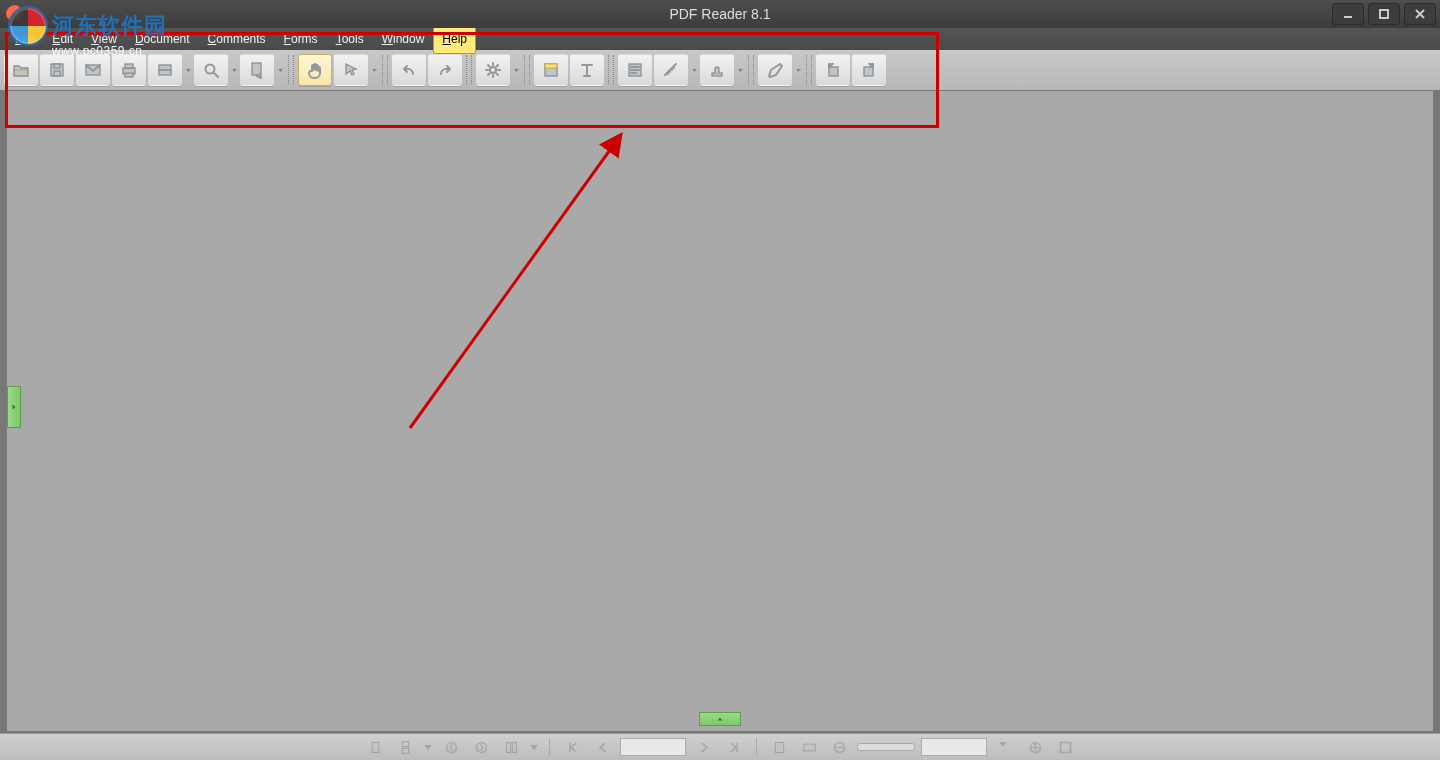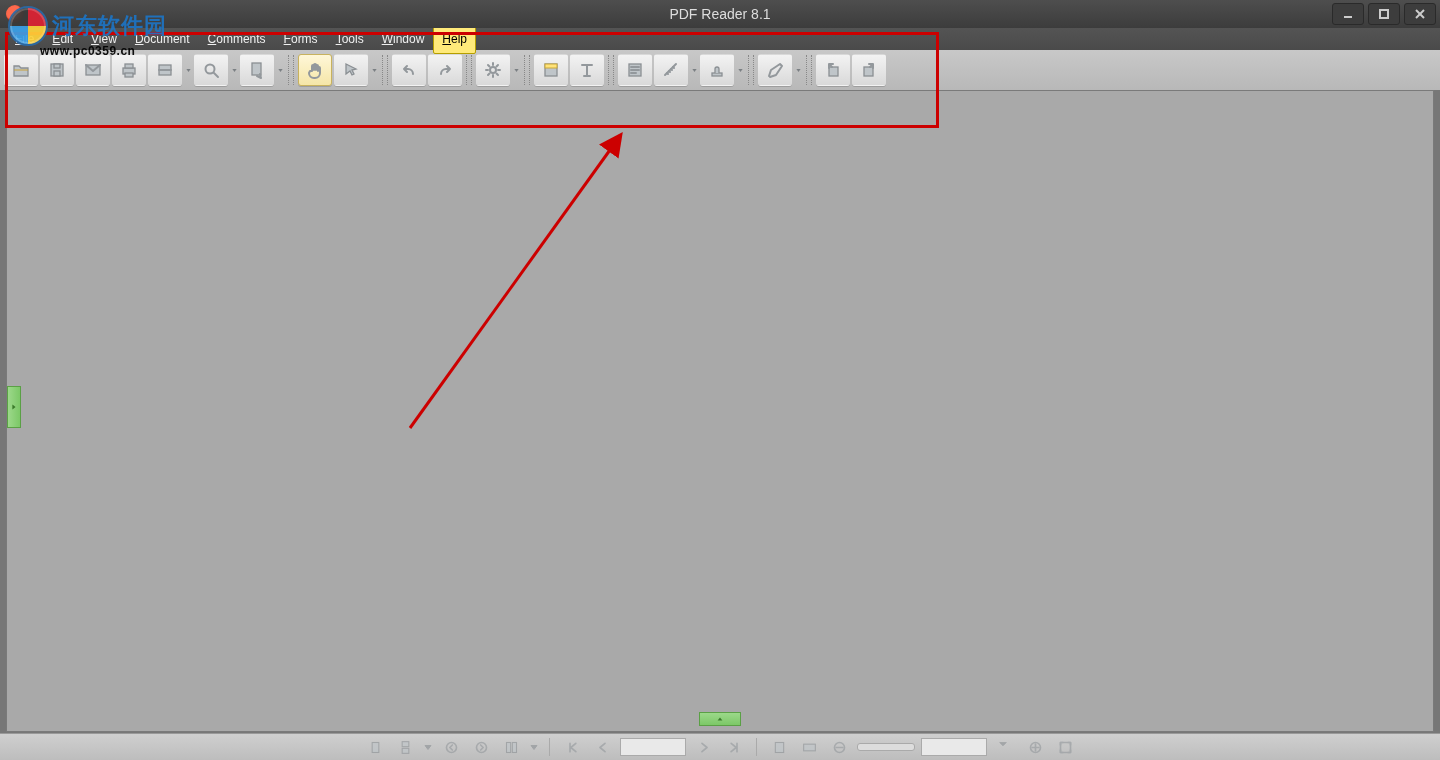--- a/index.html
+++ b/index.html
@@ -36,21 +36,21 @@
   .statusbar{position:absolute;left:0;right:0;bottom:0;height:26px;background:linear-gradient(to bottom,#cfcfcf,#bdbdbd);display:flex;align-items:center;justify-content:center;gap:6px;border-top:1px solid #999;}
   .sbtn{width:24px;height:20px;display:flex;align-items:center;justify-content:center;opacity:.6;}
   .sbtn svg{width:15px;height:15px;stroke:#8a8f93;fill:#a4a9ac;}
   .sfield{width:64px;height:16px;background:#e9e9e9;border:1px solid #aaa;}
   .sslider{width:56px;height:6px;background:#ddd;border:1px solid #aaa;border-radius:3px;position:relative;top:0;}
   .ssep{width:1px;height:18px;background:#aaa;margin:0 4px;}
   
   .watermark{position:absolute;left:8px;top:6px;z-index:20;pointer-events:none;opacity:.92;}
   .watermark .logo{width:36px;height:36px;border-radius:50%;background:conic-gradient(#d23 0 90deg,#ffd23a 90deg 180deg,#3aa0e8 180deg 270deg,#3a3a3a 270deg 360deg);display:inline-block;vertical-align:middle;border:2px solid #2a6aa6;box-shadow:0 0 0 2px rgba(255,255,255,.2) inset;}
   .watermark .txt1{font-size:22px;font-weight:700;color:#1d74c4;display:inline-block;vertical-align:middle;margin-left:4px;letter-spacing:1px;}
-  .watermark .txt2{font-size:12px;color:#000000;display:block;margin-left:32px;margin-top:-2px;font-weight:700;letter-spacing:0.5px;}
+  .watermark .txt2{font-size:12px;color:#ffffff;display:block;margin-left:44px;margin-top:-2px;font-weight:400;letter-spacing:0.5px;}
   
   .ic{stroke:#93989c;stroke-width:2;fill:none;stroke-linecap:round;stroke-linejoin:round;}
   .icf{fill:#bfc5c9;stroke:#8a8f93;stroke-width:1.3;}
 </style>
 </head>
 <body>
 
 <div class="watermark">
   <span class="logo"></span><span class="txt1">河东软件园</span>
   <span class="txt2">www.pc0359.cn</span>

